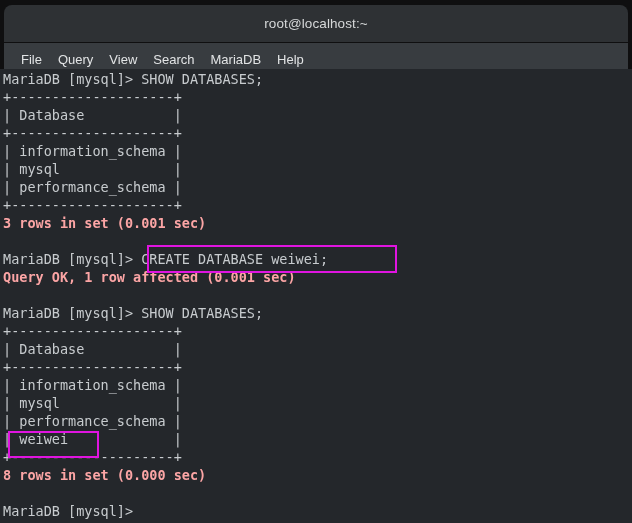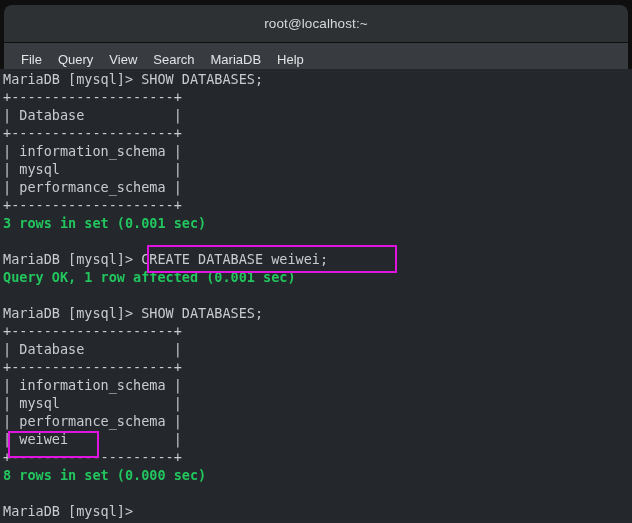--- a/index.html
+++ b/index.html
@@ -78,21 +78,21 @@
     top: 1px;
     margin: 0;
     font-family: "DejaVu Sans Mono", monospace;
     font-size: 13.5px;
     line-height: 18px;
     color: #c8cccf;
     white-space: pre;
     letter-spacing: 0px;
   }
   #term-text .b {
-    color: #22c55e;
+    color: #fca5a5;
     font-weight: bold;
   }
 
   
   .anno-box {
     position: absolute;
     border: 2px solid #e014e0;
     box-sizing: border-box;
     pointer-events: none;
   }

